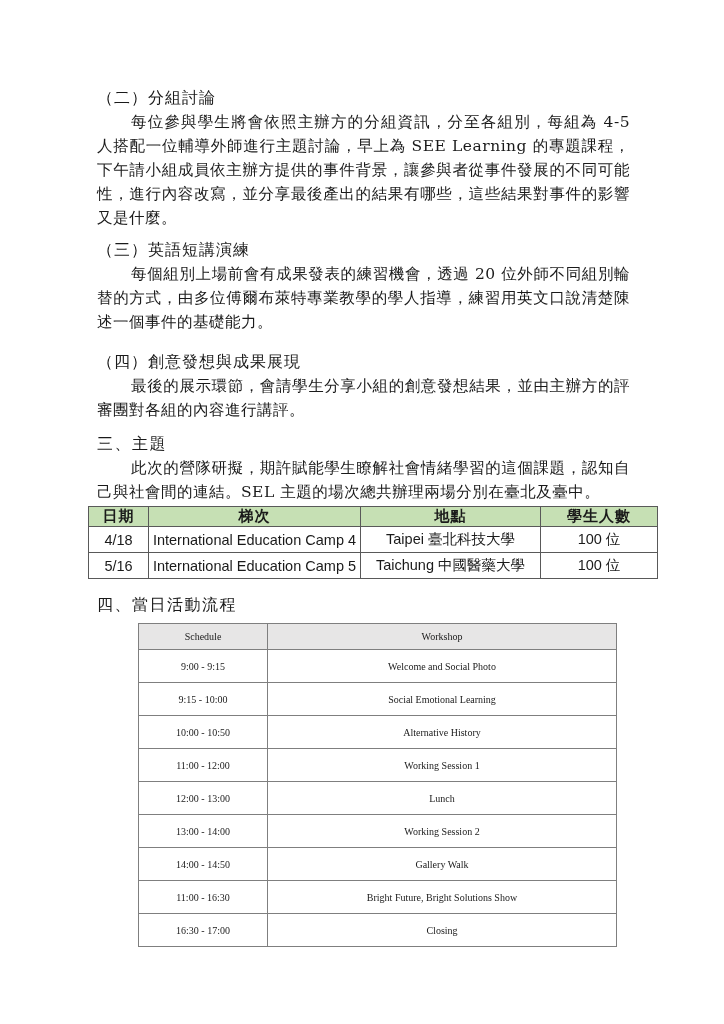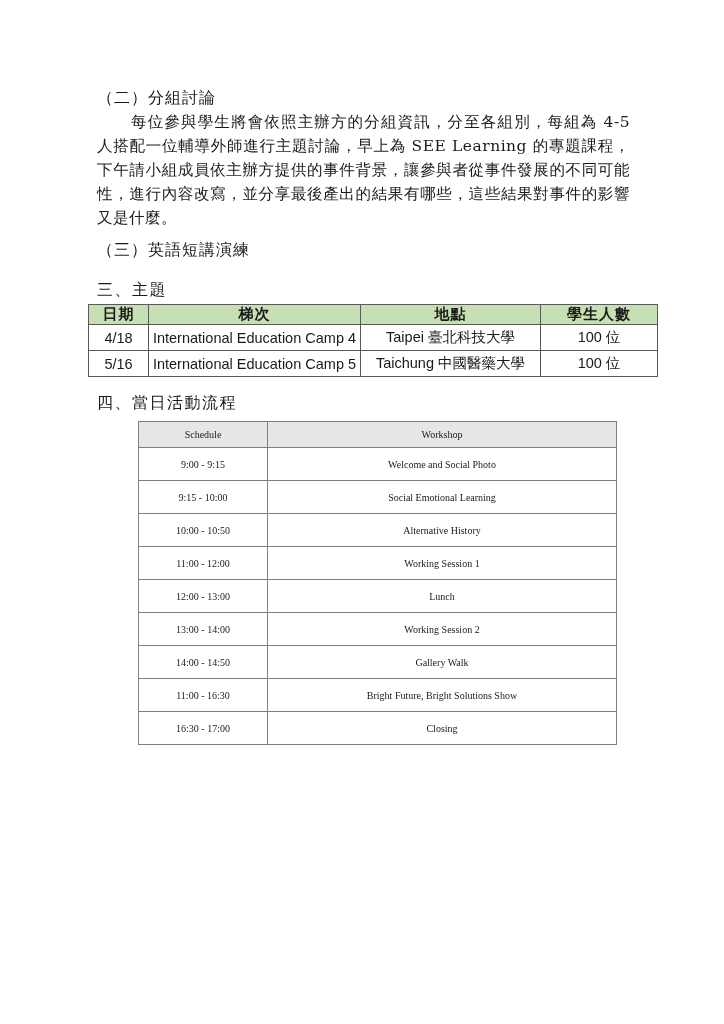--- a/index.html
+++ b/index.html
@@ -89,26 +89,30 @@
 <div class="page">
   <div class="content">
 
     <section class="sec-2">
       <h3 class="subhead">（二）分組討論</h3>
       <p class="bodypara">每位參與學生將會依照主辦方的分組資訊，分至各組別，每組為 4-5 人搭配一位輔導外師進行主題討論，早上為 SEE Learning 的專題課程，下午請小組成員依主辦方提供的事件背景，讓參與者從事件發展的不同可能性，進行內容改寫，並分享最後產出的結果有哪些，這些結果對事件的影響又是什麼。</p>
     </section>
 
     <section class="sec-3">
       <h3 class="subhead">（三）英語短講演練</h3>
+      <p class="bodypara">每個組別上場前會有成果發表的練習機會，透過 20 位外師不同組別輪替的方式，由多位傅爾布萊特專業教學的學人指導，練習用英文口說清楚陳述一個事件的基礎能力。</p>
     </section>
 
     <section class="sec-4">
+      <h3 class="subhead">（四）創意發想與成果展現</h3>
+      <p class="bodypara">最後的展示環節，會請學生分享小組的創意發想結果，並由主辦方的評審團對各組的內容進行講評。</p>
     </section>
 
     <h2 class="bighead theme-head">三、主題</h2>
+    <p class="bodypara">此次的營隊研擬，期許賦能學生瞭解社會情緒學習的這個課題，認知自己與社會間的連結。SEL 主題的場次總共辦理兩場分別在臺北及臺中。</p>
 
     <table class="sessions">
       <colgroup>
         <col class="col-date">
           <col class="col-camp">
           <col class="col-loc">
           <col class="col-num">
       </colgroup>
       <thead>
         <tr>

